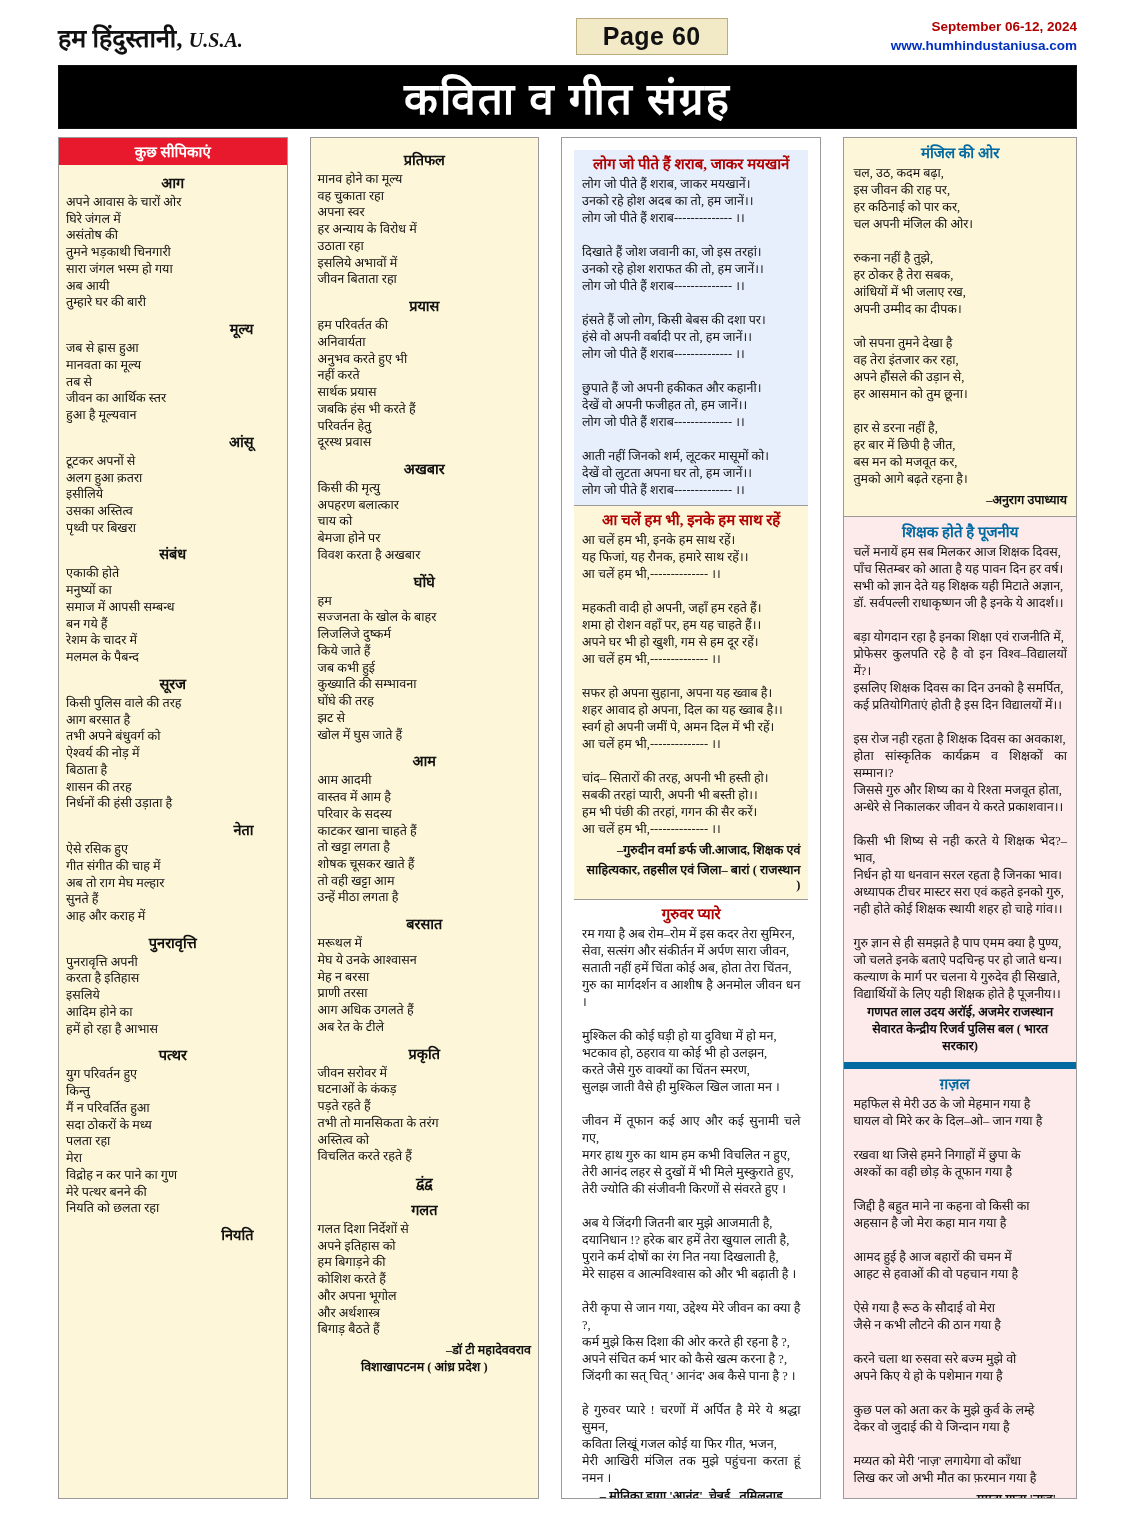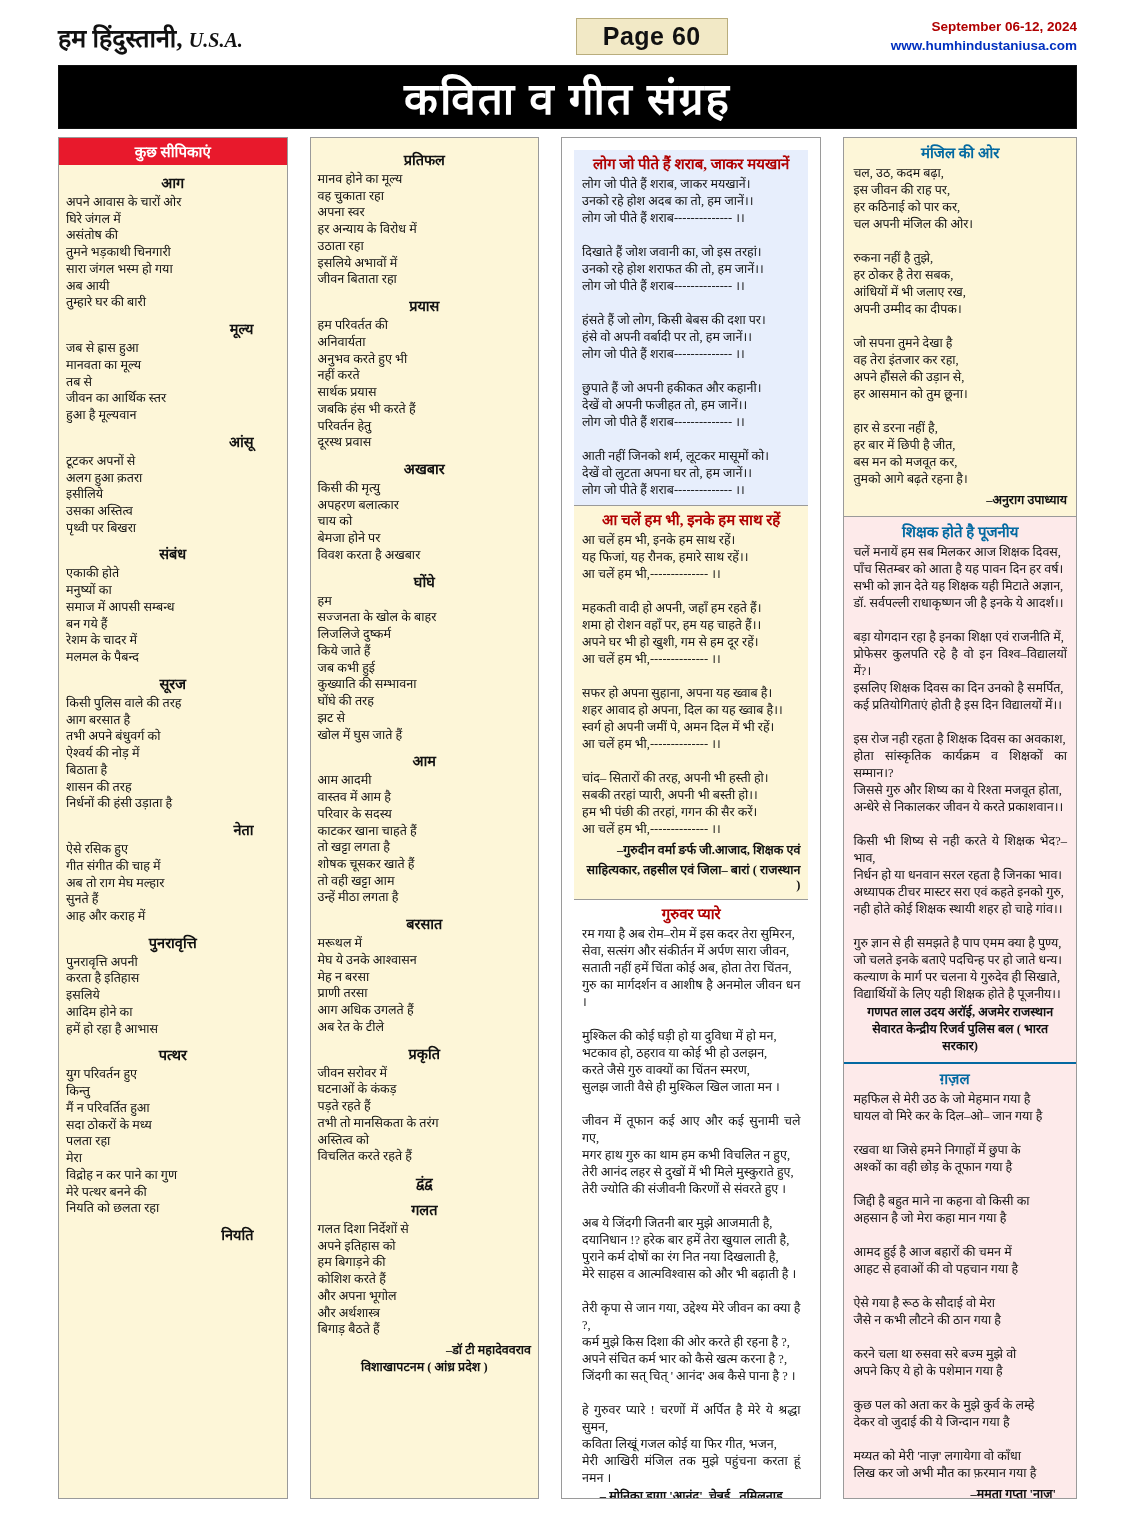--- a/index.html
+++ b/index.html
@@ -90,21 +90,21 @@
     color:#b00000;font-weight:bold;font-size:15px;text-align:center;
     padding:3px 0 3px 0;
   }
   .blk-blue{background:#e7eefc;border-bottom:1px solid #9a9a9a;padding:0 8px 6px 8px;}
   .blk-yellow{background:#fdf6d8;border-bottom:1px solid #9a9a9a;padding:0 8px 6px 8px;}
   .blk-white{background:#ffffff;padding:0 8px 6px 8px;}
   .v-body{font-size:12.5px;line-height:1.36;white-space:pre-line;}
   .v-body.just{text-align:justify;}
   
   .c4a{background:#fdf6d8;padding:0 9px 8px 9px;border-bottom:1px solid #9a9a9a;}
-  .c4b{background:#fdeaea;padding:0 9px 8px 9px;border-bottom:2px solid #0369a1;}
+  .c4b{background:#fdeaea;padding:0 9px 8px 9px;border-bottom:7px solid #0369a1;}
   .c4d{background:#fdeaea;padding:0 20px 8px 9px;}
   .c4head{
     text-align:center;font-weight:bold;font-size:15px;color:#0369a1;padding:4px 0 3px 0;
   }
 </style>
 </head>
 <body>
 
 <div class="page">
 

